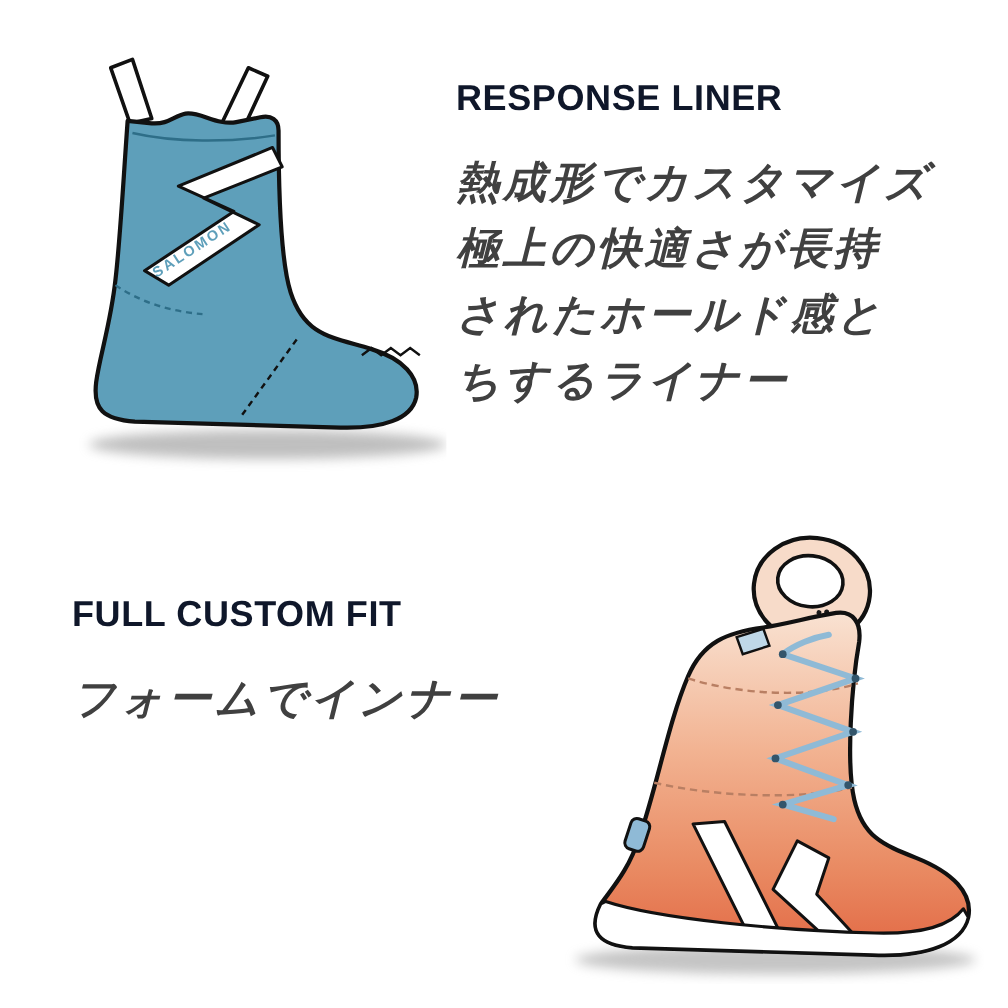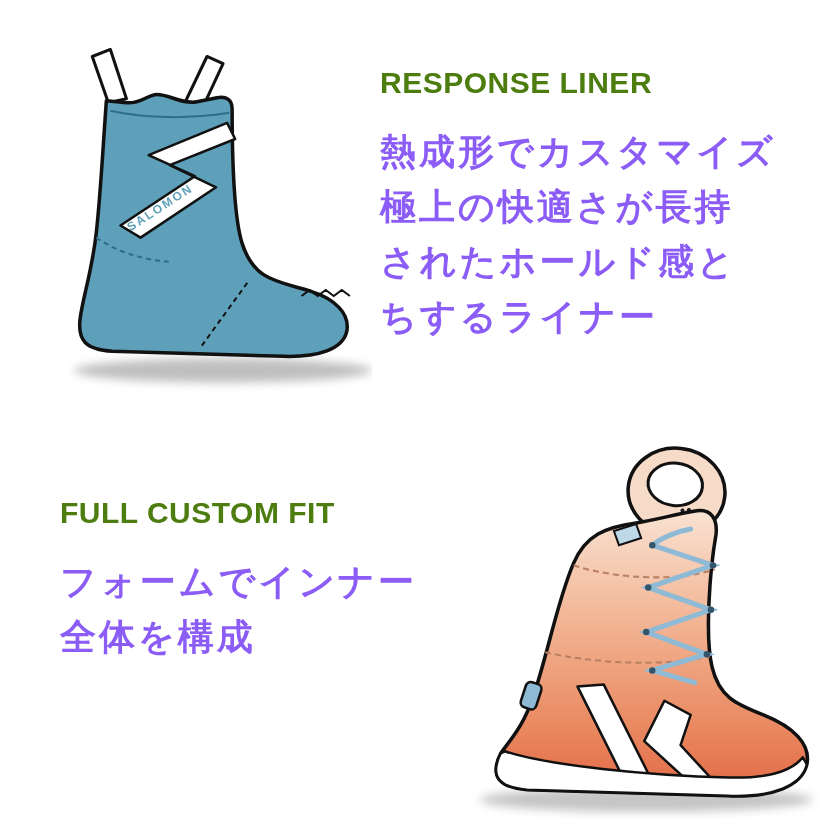--- a/index.html
+++ b/index.html
@@ -17,30 +17,31 @@
   .illus-bottom{left:426px;top:436px;width:394px;height:384px;}
 
   .textblock{position:absolute;color:#000;}
   .textblock-top{left:380px;top:66px;width:450px;}
   .textblock-bottom{left:60px;top:496px;width:380px;}
 
   .heading{
     font-size:30px;
     font-weight:700;
     letter-spacing:0.5px;
-    color:#4d7c0f;
+    color:#0f172a;
     margin:0 0 24px 0;
   }
   .jp-line{
     font-size:36px;
     font-weight:700;
     letter-spacing:3px;
     line-height:55px;
-    color:#8b5cf6;
+    color:#404040;
     white-space:nowrap;
+    font-style:italic;
   }
   svg{display:block;}
 </style>
 </head>
 <body>
 
 <div class="canvas">
 
   <div class="illus illus-top">
     <svg viewBox="0 0 320 345" width="322" height="348">
@@ -84,21 +85,20 @@
     <h2 class="heading">RESPONSE LINER</h2>
     <div class="jp-line">熱成形でカスタマイズ</div>
     <div class="jp-line">極上の快適さが長持</div>
     <div class="jp-line">されたホールド感と</div>
     <div class="jp-line">ちするライナー</div>
   </div>
 
   <div class="textblock textblock-bottom">
     <h2 class="heading">FULL CUSTOM FIT</h2>
     <div class="jp-line">フォームでインナー</div>
-    <div class="jp-line">全体を構成</div>
   </div>
 
   <div class="illus illus-bottom">
     <svg viewBox="0 0 390 380" width="394" height="384">
       <defs>
         <linearGradient id="g2" x1="0" y1="0" x2="0" y2="1">
           <stop offset="0" stop-color="#F9E2D2"></stop>
           <stop offset="0.4" stop-color="#F2B392"></stop>
           <stop offset="0.75" stop-color="#E98A62"></stop>
           <stop offset="1" stop-color="#E26844"></stop>

